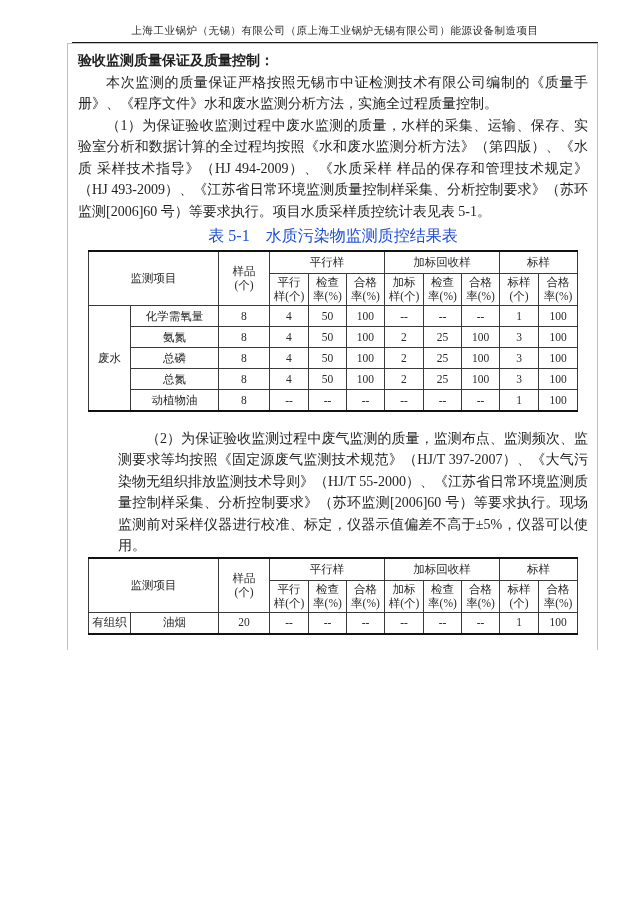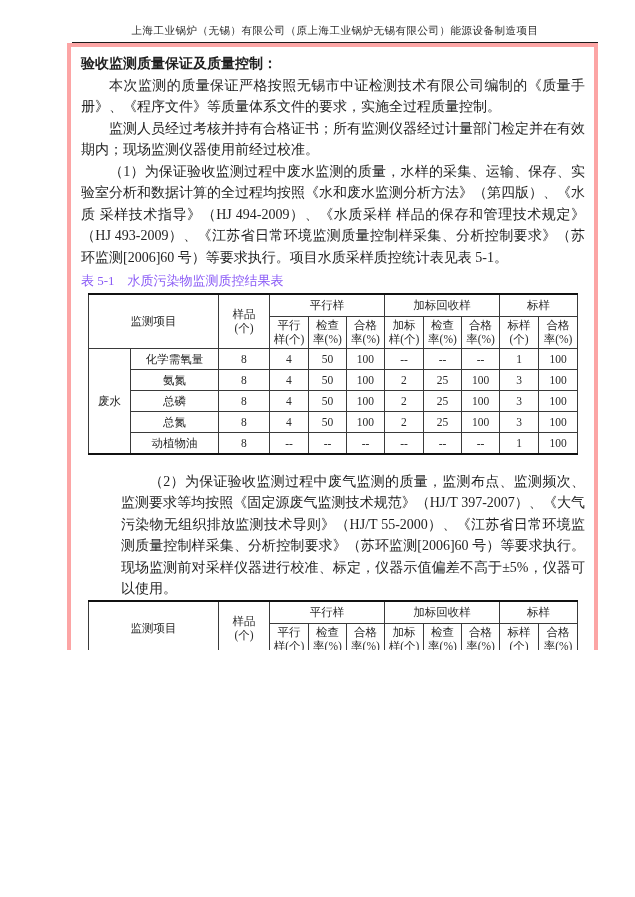--- a/index.html
+++ b/index.html
@@ -29,45 +29,45 @@
     font-size: 16px;
     font-weight: bold;
     color: #222;
   }
 
   .content-box {
     margin-left: 67px;
     width: 531px;
     height: 713px;
     box-sizing: border-box;
-    border: 4px solid #fca5a5;
+    border: 1px solid #fca5a5;
     padding: 6px 9px 0 10px;
     overflow: hidden;
   }
 
   .heading {
     margin: 0;
     font-size: 14px;
     font-weight: bold;
     line-height: 21.5px;
   }
   .para {
     margin: 0;
     font-size: 14px;
     line-height: 21.5px;
     text-align: justify;
     text-indent: 2em;
   }
   .para.spaced { margin-top: 16px; margin-left: 40px; }
 
   .caption {
-    text-align: left;
-    font-size: 13px;
+    text-align: center;
+    font-size: 16px;
     margin: 4px 0 3px 0;
-    color: #8b5cf6;
+    color: #1d4ed8;
   }
 
   table.qc {
     border-collapse: collapse;
     table-layout: fixed;
     width: 489px;
     margin: 0 auto;
     font-size: 11.5px;
     color: #2a2a2a;
     border-top: 2px solid #111;
@@ -101,22 +101,21 @@
 <div class="page">
 
   <div class="doc-header">
     <span>上海工业锅炉（无锡）有限公司（原上海工业锅炉无锡有限公司）能源设备制造项目</span>
   </div>
 
 
   <div class="content-box">
 
     <p class="heading">验收监测质量保证及质量控制：</p>
-    <p class="para">本次监测的质量保证严格按照无锡市中证检测技术有限公司编制的《质量手册》、《程序文件》等质量体系文件的要求，实施全过程质量控制。</p>
-    <p class="para">监测人员经过考核并持有合格证书；所有监测仪器经过计量部门检定并在有效期内；现场监测仪器使用前经过校准。</p>
+    <p class="para">本次监测的质量保证严格按照无锡市中证检测技术有限公司编制的《质量手册》、《程序文件》水和废水监测分析方法，实施全过程质量控制。</p>
     <p class="para">（1）为保证验收监测过程中废水监测的质量，水样的采集、运输、保存、实验室分析和数据计算的全过程均按照《水和废水监测分析方法》（第四版）、《水质 采样技术指导》（HJ 494-2009）、《水质采样 样品的保存和管理技术规定》（HJ 493-2009）、《江苏省日常环境监测质量控制样采集、分析控制要求》（苏环监测[2006]60 号）等要求执行。项目水质采样质控统计表见表 5-1。</p>
 
     <div class="caption">表 5-1　水质污染物监测质控结果表</div>
 
     <table class="qc">
       <colgroup>
         <col style="width:42px">
           <col style="width:88px">
           <col style="width:51px">
         <col style="width:39px">

